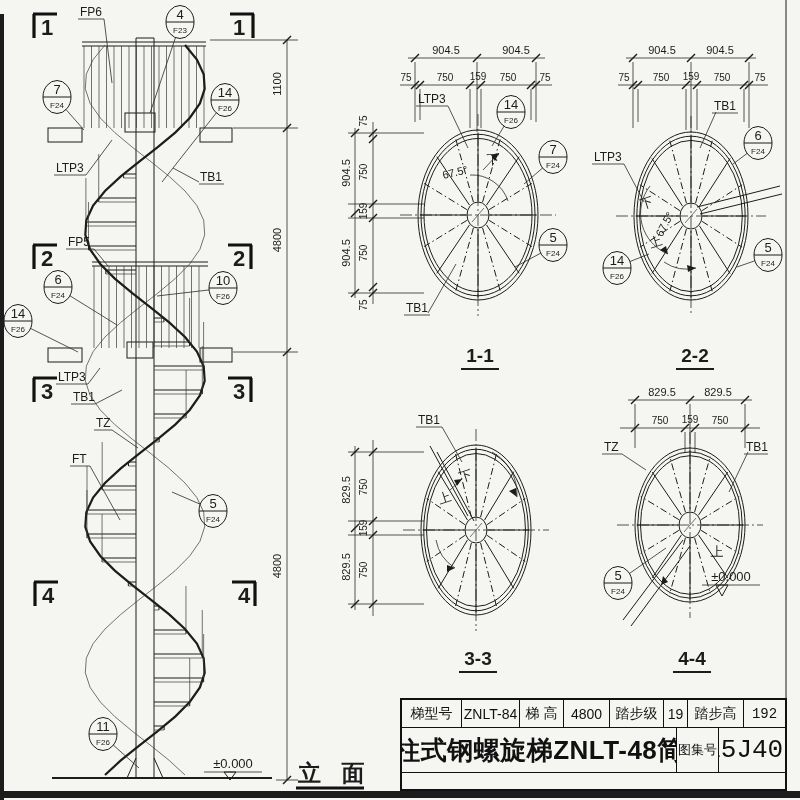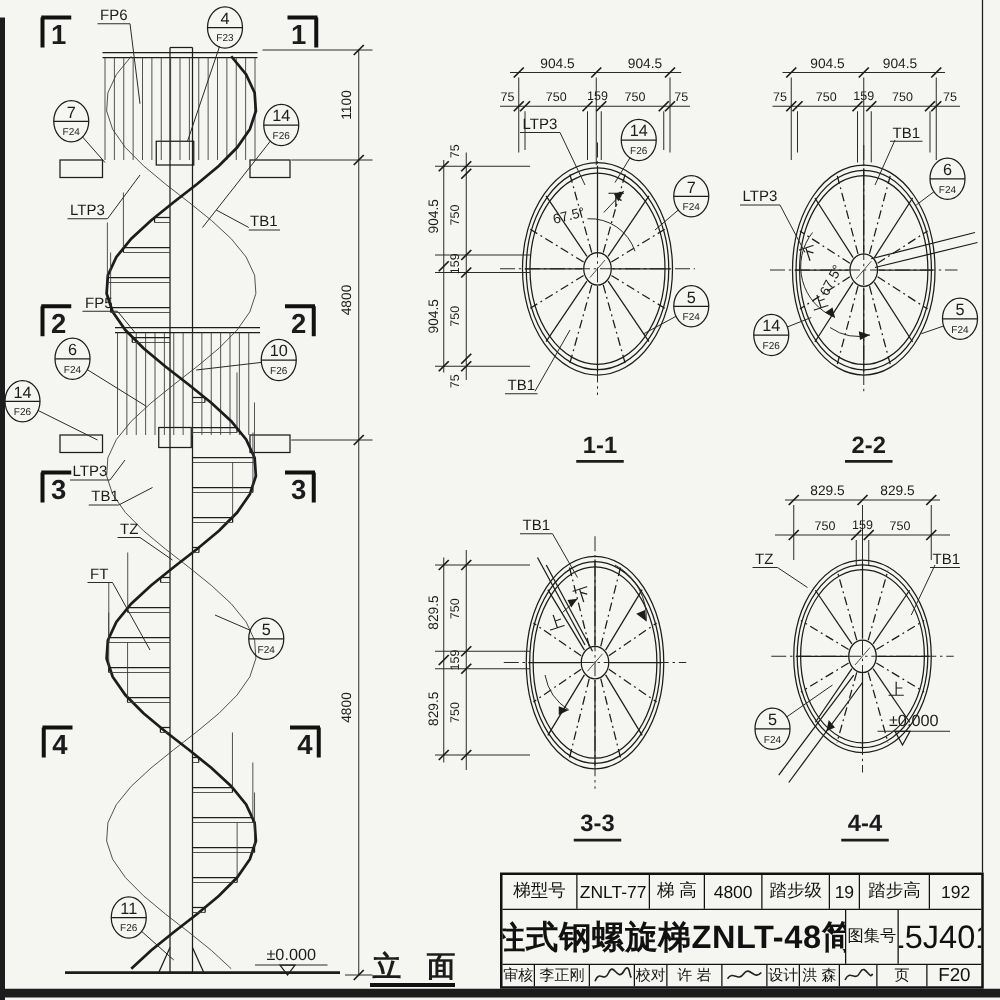--- a/index.html
+++ b/index.html
@@ -18,21 +18,21 @@
   .t13{font-size:13px;text-anchor:middle;}
   .t19b{font-size:19px;font-weight:bold;text-anchor:middle;}
   .t22b{font-size:22px;font-weight:bold;text-anchor:middle;}
   .t23b{font-size:23px;font-weight:bold;letter-spacing:7px;}
   
   #tblock{position:absolute;left:400px;top:698px;width:387px;height:93px;border:2px solid #111;
           box-sizing:border-box;display:flex;flex-direction:column;background:#f5f5f1;color:#111;}
   .tb-row{display:flex;box-sizing:border-box;}
   .tb-cell{box-sizing:border-box;border-right:1.5px solid #111;display:flex;align-items:center;
            justify-content:center;white-space:nowrap;overflow:hidden;}
-  .tb-cell:last-child{border-right:none;}
+  .tb-cell:last-child{border-right:none;font-family:Liberation Mono, monospace;}
   #tb-r1{height:28px;border-bottom:1.5px solid #111;font-size:14px;}
   #tb-r2{height:45px;border-bottom:1.5px solid #111;}
   #tb-r3{flex:1;font-size:12px;}
   .tb-title{font-size:26px;font-weight:bold;letter-spacing:.5px;}
   .sig svg{display:block;}
 </style>
 </head>
 <body>
 
 <div id="sheet">
@@ -671,52 +671,27 @@
         <line x1="681" y1="432" x2="689" y2="424" stroke="#1c1c1c" stroke-width="1.4"></line>
         <line x1="691" y1="432" x2="699" y2="424" stroke="#1c1c1c" stroke-width="1.4"></line>
         <line x1="741" y1="432" x2="749" y2="424" stroke="#1c1c1c" stroke-width="1.4"></line>
       </g>
 </svg>
 
 
 <div id="tblock">
   <div class="tb-row" id="tb-r1">
     <div class="tb-cell" style="width:60px">梯型号</div>
-    <div class="tb-cell" style="width:58px">ZNLT-77</div>
+    <div class="tb-cell" style="width:58px">ZNLT-84</div>
     <div class="tb-cell" style="width:44px">梯  高</div>
     <div class="tb-cell" style="width:46px">4800</div>
     <div class="tb-cell" style="width:54px">踏步级</div>
     <div class="tb-cell" style="width:24px">19</div>
     <div class="tb-cell" style="width:56px">踏步高</div>
     <div class="tb-cell" style="flex:1">192</div>
   </div>
   <div class="tb-row" id="tb-r2">
     <div class="tb-cell tb-title" style="flex:1">中柱式钢螺旋梯ZNLT-48简图</div>
     <div class="tb-cell" style="width:42px;font-size:13px">图集号</div>
     <div class="tb-cell" style="width:66px;font-size:26px">15J401</div>
   </div>
-  <div class="tb-row" id="tb-r3">
-    <div class="tb-cell" style="width:26px">审核</div>
-    <div class="tb-cell" style="width:44px">李正刚</div>
-    <div class="tb-cell sig" style="width:36px">
-          <svg width="32" height="16" viewBox="0 0 32 16">
-            <path d="M2,12 C6,2 9,14 13,5 S20,13 25,4 S30,12 31,8" stroke="#222" stroke-width="1.3" fill="none"></path>
-          </svg>
-        </div>
-    <div class="tb-cell" style="width:26px">校对</div>
-    <div class="tb-cell" style="width:44px">许  岩</div>
-    <div class="tb-cell sig" style="width:36px">
-          <svg width="32" height="16" viewBox="0 0 32 16">
-            <path d="M2,10 C7,3 10,13 15,6 S23,12 29,5" stroke="#222" stroke-width="1.3" fill="none"></path>
-          </svg>
-        </div>
-    <div class="tb-cell" style="width:26px">设计</div>
-    <div class="tb-cell" style="width:32px">洪  森</div>
-    <div class="tb-cell sig" style="width:30px">
-          <svg width="26" height="16" viewBox="0 0 26 16">
-            <path d="M2,11 C6,2 10,13 14,5 S22,12 24,6" stroke="#222" stroke-width="1.3" fill="none"></path>
-          </svg>
-        </div>
-    <div class="tb-cell" style="width:40px">页</div>
-    <div class="tb-cell" style="flex:1;font-size:15px">F20</div>
-  </div>
 </div>
 </div>
 
 </body></html>

